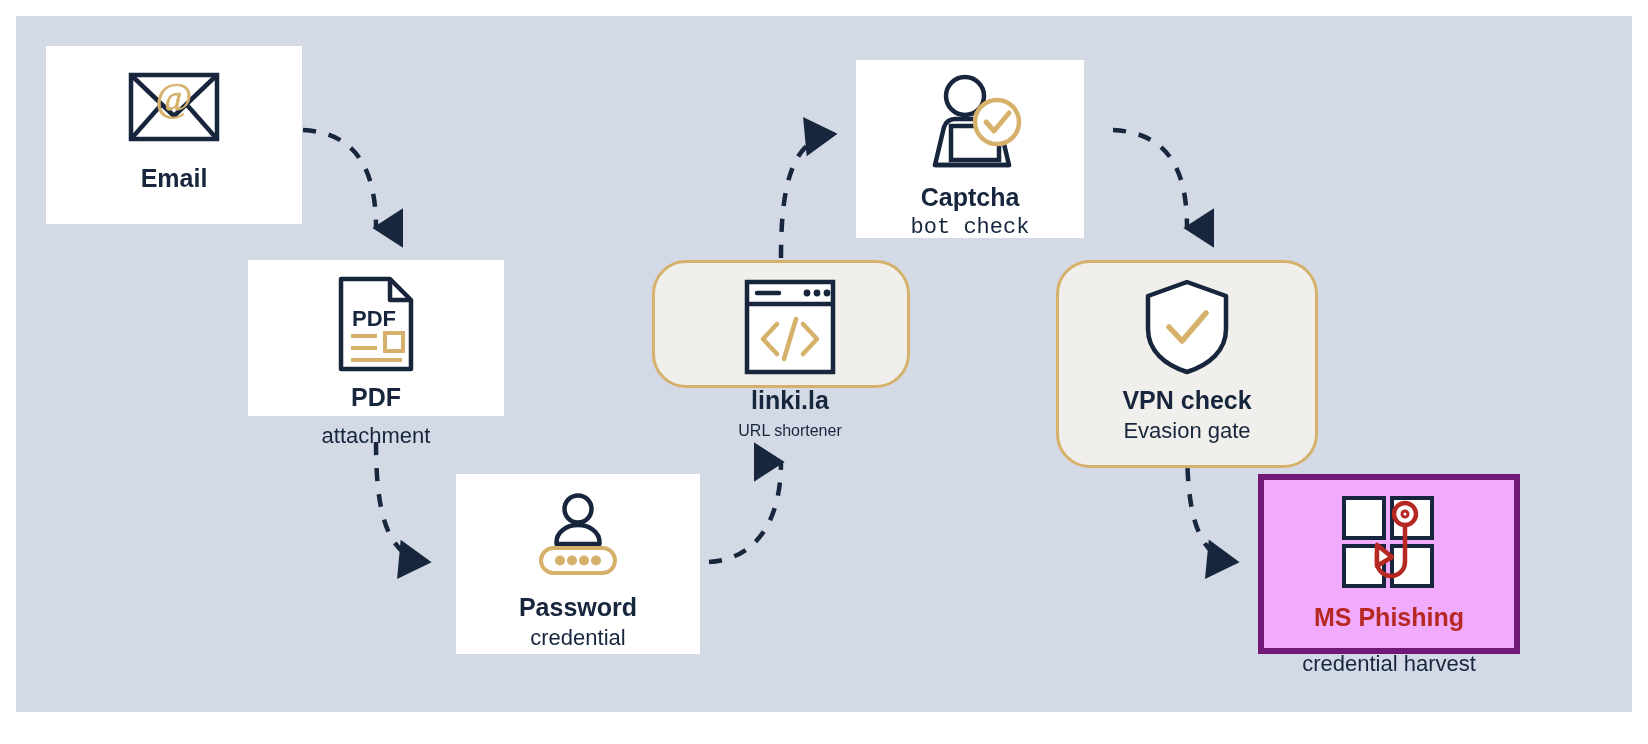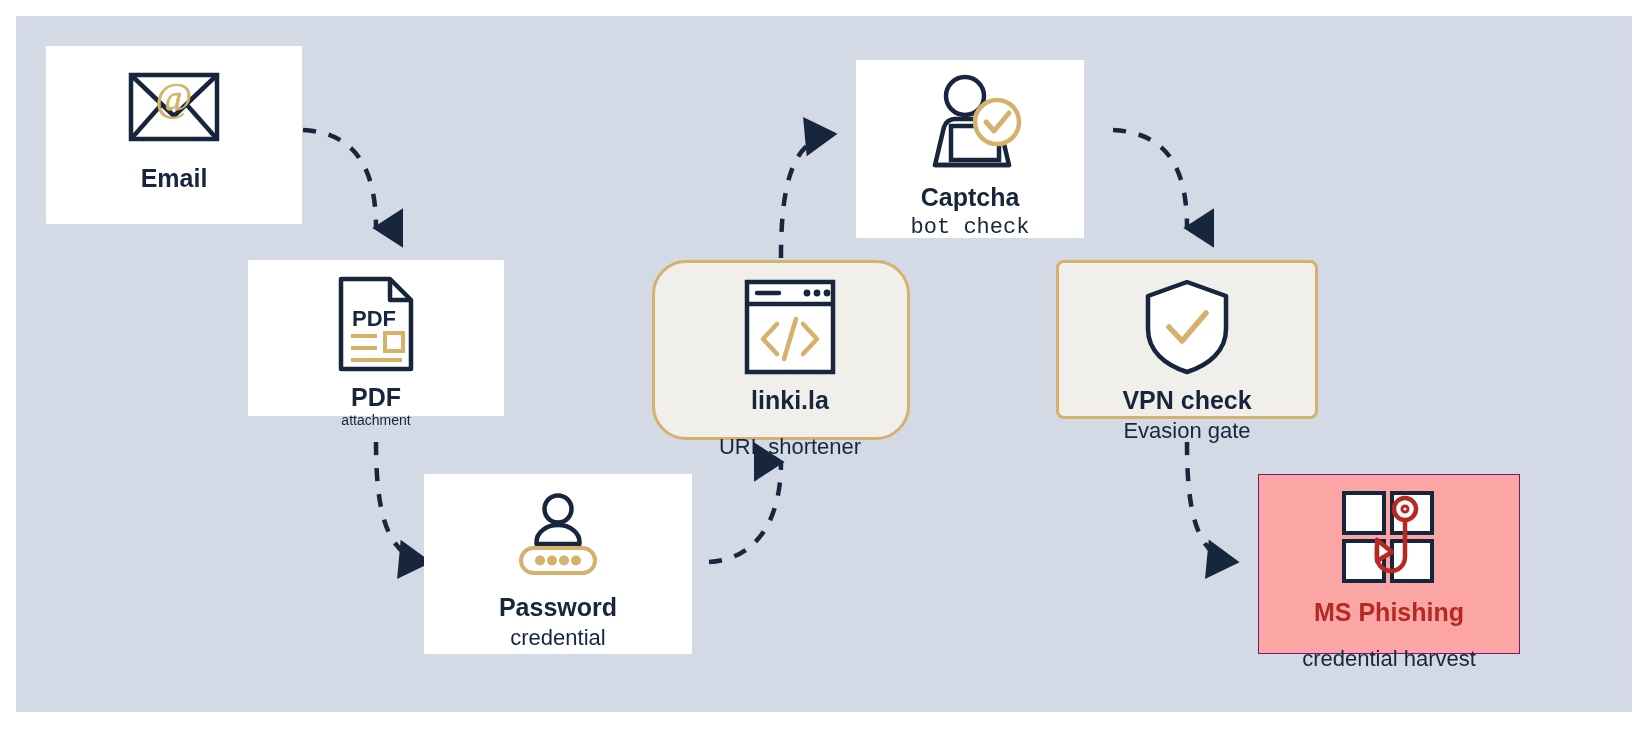--- a/index.html
+++ b/index.html
@@ -52,22 +52,22 @@
     border: none;
   }
 
   .node-gate {
     background: #f0efeb;
     border: 3px solid #d5b16b;
     border-radius: 34px;
   }
 
   .node-danger {
-    background: #fca5a5;
-    border: 1px solid #701a75;
+    background: #f0abfc;
+    border: 6px solid #701a75;
   }
 
   .node-icon {
     display: flex;
     align-items: center;
     justify-content: center;
   }
 
   .node-title {
     font-weight: bold;
@@ -92,45 +92,45 @@
     left: 46px; top: 46px; width: 256px; height: 178px;
   }
   #node-email .node-icon { margin-top: 26px; }
   #node-email .node-title { font-size: 25px; margin-top: 23px; }
 
   #node-pdf {
     left: 248px; top: 260px; width: 256px; height: 156px;
   }
   #node-pdf .node-icon { margin-top: 16px; }
   #node-pdf .node-title { font-size: 25px; margin-top: 12px; }
-  #node-pdf .node-subtitle { font-size: 14px; margin-top: 1px; }
+  #node-pdf .node-subtitle { font-size: 22px; margin-top: 12px; }
 
   #node-password {
-    left: 424px; top: 474px; width: 268px; height: 180px;
+    left: 456px; top: 474px; width: 244px; height: 180px;
   }
   #node-password .node-icon { margin-top: 18px; }
   #node-password .node-title { font-size: 25px; margin-top: 18px; }
   #node-password .node-subtitle { font-size: 22px; margin-top: 4px; }
 
   #node-shortener {
-    left: 652px; top: 260px; width: 258px; height: 180px; padding-left: 18px;
+    left: 652px; top: 260px; width: 258px; height: 128px; padding-left: 18px;
   }
   #node-shortener .node-icon { margin-top: 16px; }
   #node-shortener .node-title { font-size: 25px; margin-top: 12px; }
-  #node-shortener .node-subtitle { font-size: 22px; margin-top: 20px; }
+  #node-shortener .node-subtitle { font-size: 16px; margin-top: 8px; }
 
   #node-captcha {
     left: 856px; top: 52px; width: 228px; height: 178px; margin-top: 8px;
   }
   #node-captcha .node-icon { margin-top: 14px; }
   #node-captcha .node-title { font-size: 25px; margin-top: 10px; }
   #node-captcha .node-subtitle { font-size: 22px; margin-top: 4px; font-family: Liberation Mono, monospace; }
 
   #node-vpn {
-    left: 1056px; top: 260px; width: 262px; height: 159px; border-radius: 8px;
+    left: 1056px; top: 260px; width: 262px; height: 208px;
   }
   #node-vpn .node-icon { margin-top: 16px; }
   #node-vpn .node-title { font-size: 25px; margin-top: 12px; }
   #node-vpn .node-subtitle { font-size: 22px; margin-top: 4px; text-align: center; }
 
   #node-phishing {
     left: 1258px; top: 474px; width: 262px; height: 180px;
   }
   #node-phishing .node-icon { margin-top: 14px; }
   #node-phishing .node-title { font-size: 25px; margin-top: 14px; }

